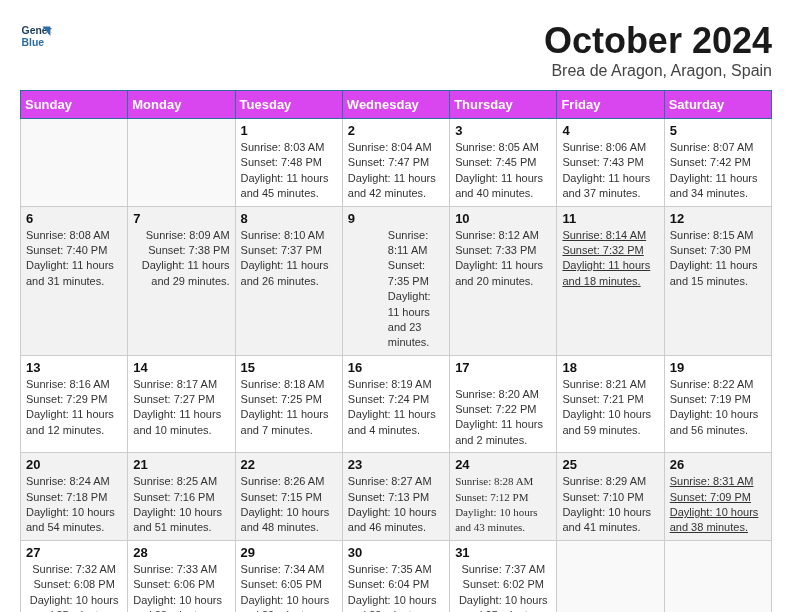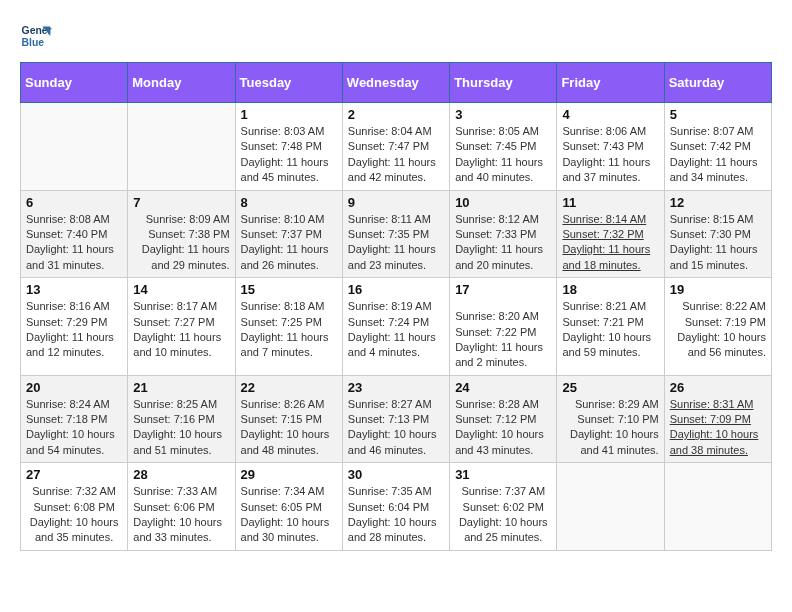--- a/index.html
+++ b/index.html
@@ -36,23 +36,23 @@
     .location-title {
       font-size: 16px;
       color: #444;
     }
     .calendar {
       width: 100%;
       border-collapse: collapse;
       font-size: 11px;
     }
     .calendar th {
-      background-color: #8b5cf6;
+      background-color: #d946ef;
       color: #fff;
-      padding: 12px 4px;
+      padding: 6px 4px;
       text-align: left;
       font-size: 13px;
       font-weight: bold;
       border: 1px solid #2e6da4;
     }
     .calendar td {
       border: 1px solid #ccc;
       vertical-align: top;
       padding: 4px 5px;
       width: 107px;
@@ -83,20 +83,24 @@
 </head>
 <body>
 
 <div class="header-area">
   <div class="logo">
     <svg class="logo-icon" viewBox="0 0 40 40">
       <text x="2" y="18" font-size="13" font-weight="bold" fill="#1a3a5c">General</text>
       <text x="2" y="32" font-size="13" font-weight="bold" fill="#2e6da4">Blue</text>
       <polygon points="28,8 38,8 38,20" fill="#2e6da4"></polygon>
     </svg>
+  </div>
+  <div class="title-area">
+    <div class="month-title">October 2024</div>
+    <div class="location-title">Brea de Aragon, Aragon, Spain</div>
   </div>
 </div>
 
 <table class="calendar">
   <thead>
     <tr>
     <th>Sunday</th>
         <th>Monday</th>
         <th>Tuesday</th>
         <th>Wednesday</th>
@@ -154,21 +158,21 @@
 Daylight: 11 hours and 29 minutes.</div>
         </td>
         <td>
           <div class="day-number">8</div>
           <div class="day-info" style="white-space: pre-line;">Sunrise: 8:10 AM
 Sunset: 7:37 PM
 Daylight: 11 hours and 26 minutes.</div>
         </td>
         <td>
           <div class="day-number">9</div>
-          <div class="day-info" style="white-space: pre-line;">Sunrise: 8:11 AM
+          <div class="day-info" style="white-space: pre-line; margin-left: 40px;">Sunrise: 8:11 AM
 Sunset: 7:35 PM
 Daylight: 11 hours and 23 minutes.</div>
         </td>
         <td>
           <div class="day-number">10</div>
           <div class="day-info" style="white-space: pre-line;">Sunrise: 8:12 AM
 Sunset: 7:33 PM
 Daylight: 11 hours and 20 minutes.</div>
         </td>
         <td>
@@ -216,21 +220,21 @@
 Daylight: 11 hours and 2 minutes.</div>
         </td>
         <td>
           <div class="day-number">18</div>
           <div class="day-info" style="white-space: pre-line;">Sunrise: 8:21 AM
 Sunset: 7:21 PM
 Daylight: 10 hours and 59 minutes.</div>
         </td>
         <td>
           <div class="day-number">19</div>
-          <div class="day-info" style="white-space: pre-line; text-align: right;">Sunrise: 8:22 AM
+          <div class="day-info" style="white-space: pre-line;">Sunrise: 8:22 AM
 Sunset: 7:19 PM
 Daylight: 10 hours and 56 minutes.</div>
         </td>
       </tr>
       <tr>
         <td>
           <div class="day-number">20</div>
           <div class="day-info" style="white-space: pre-line;">Sunrise: 8:24 AM
 Sunset: 7:18 PM
 Daylight: 10 hours and 54 minutes.</div>
@@ -248,27 +252,27 @@
 Daylight: 10 hours and 48 minutes.</div>
         </td>
         <td>
           <div class="day-number">23</div>
           <div class="day-info" style="white-space: pre-line;">Sunrise: 8:27 AM
 Sunset: 7:13 PM
 Daylight: 10 hours and 46 minutes.</div>
         </td>
         <td>
           <div class="day-number">24</div>
-          <div class="day-info" style="white-space: pre-line;">Sunrise: 8:28 AM
+          <div class="day-info" style="white-space: pre-line; font-family: Liberation Serif, serif;">Sunrise: 8:28 AM
 Sunset: 7:12 PM
 Daylight: 10 hours and 43 minutes.</div>
         </td>
         <td>
           <div class="day-number">25</div>
-          <div class="day-info" style="white-space: pre-line; text-align: right;">Sunrise: 8:29 AM
+          <div class="day-info" style="white-space: pre-line;">Sunrise: 8:29 AM
 Sunset: 7:10 PM
 Daylight: 10 hours and 41 minutes.</div>
         </td>
         <td>
           <div class="day-number">26</div>
           <div class="day-info" style="white-space: pre-line; text-decoration: underline;">Sunrise: 8:31 AM
 Sunset: 7:09 PM
 Daylight: 10 hours and 38 minutes.</div>
         </td>
       </tr>

